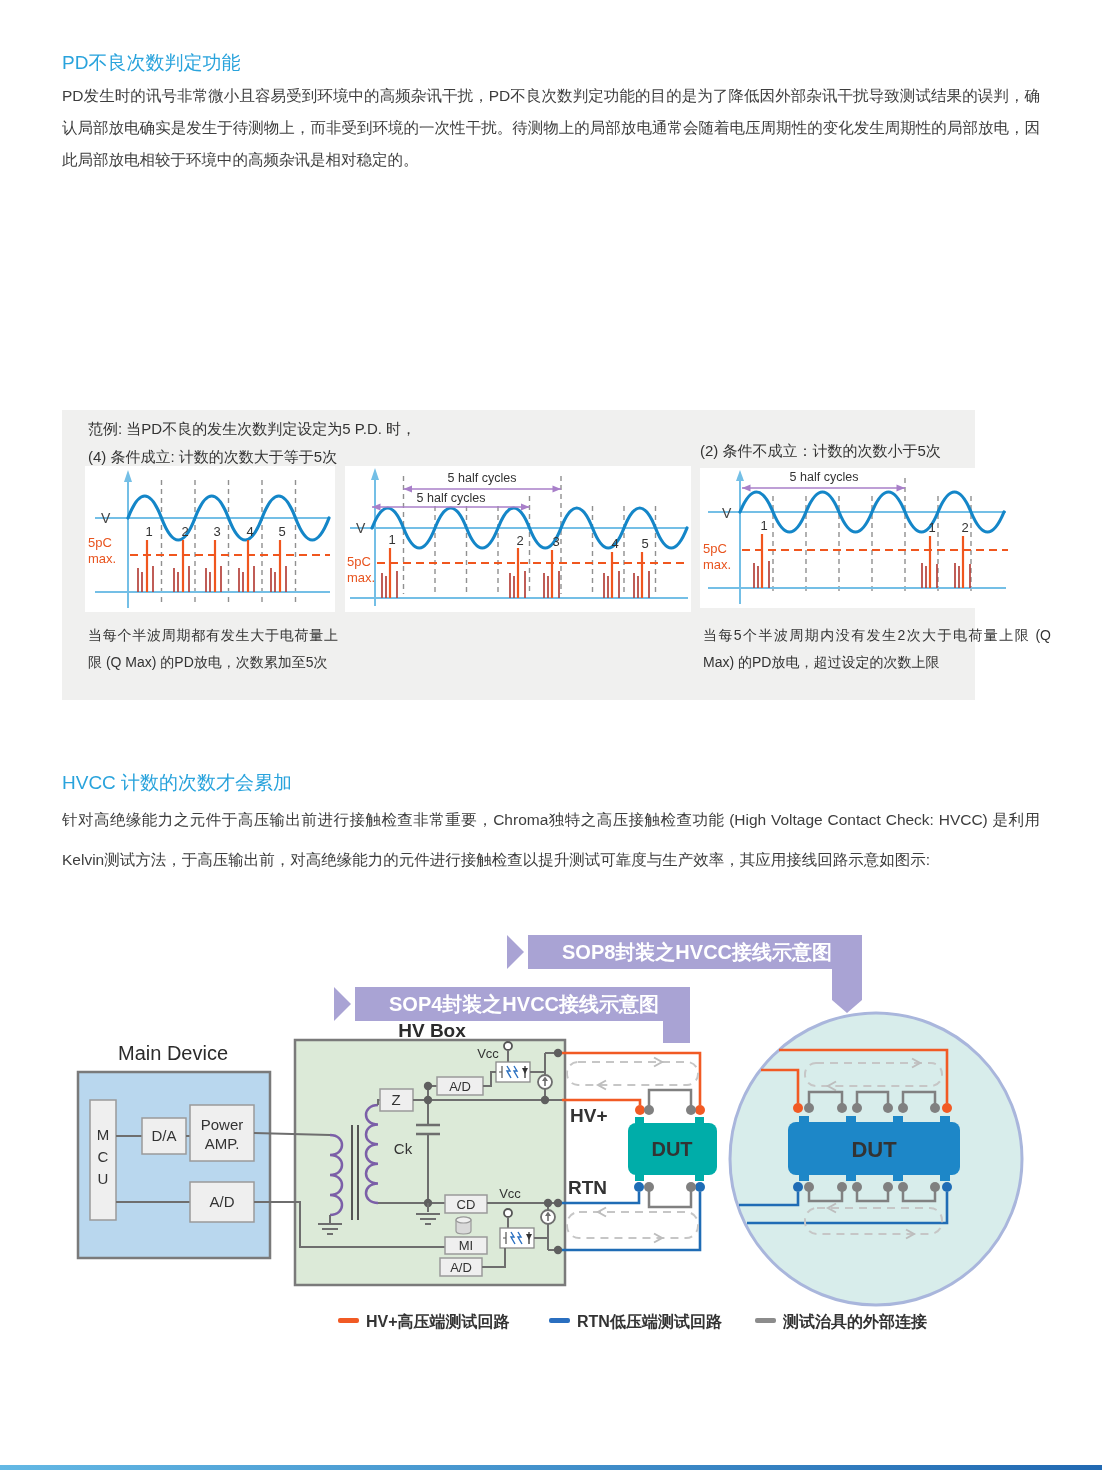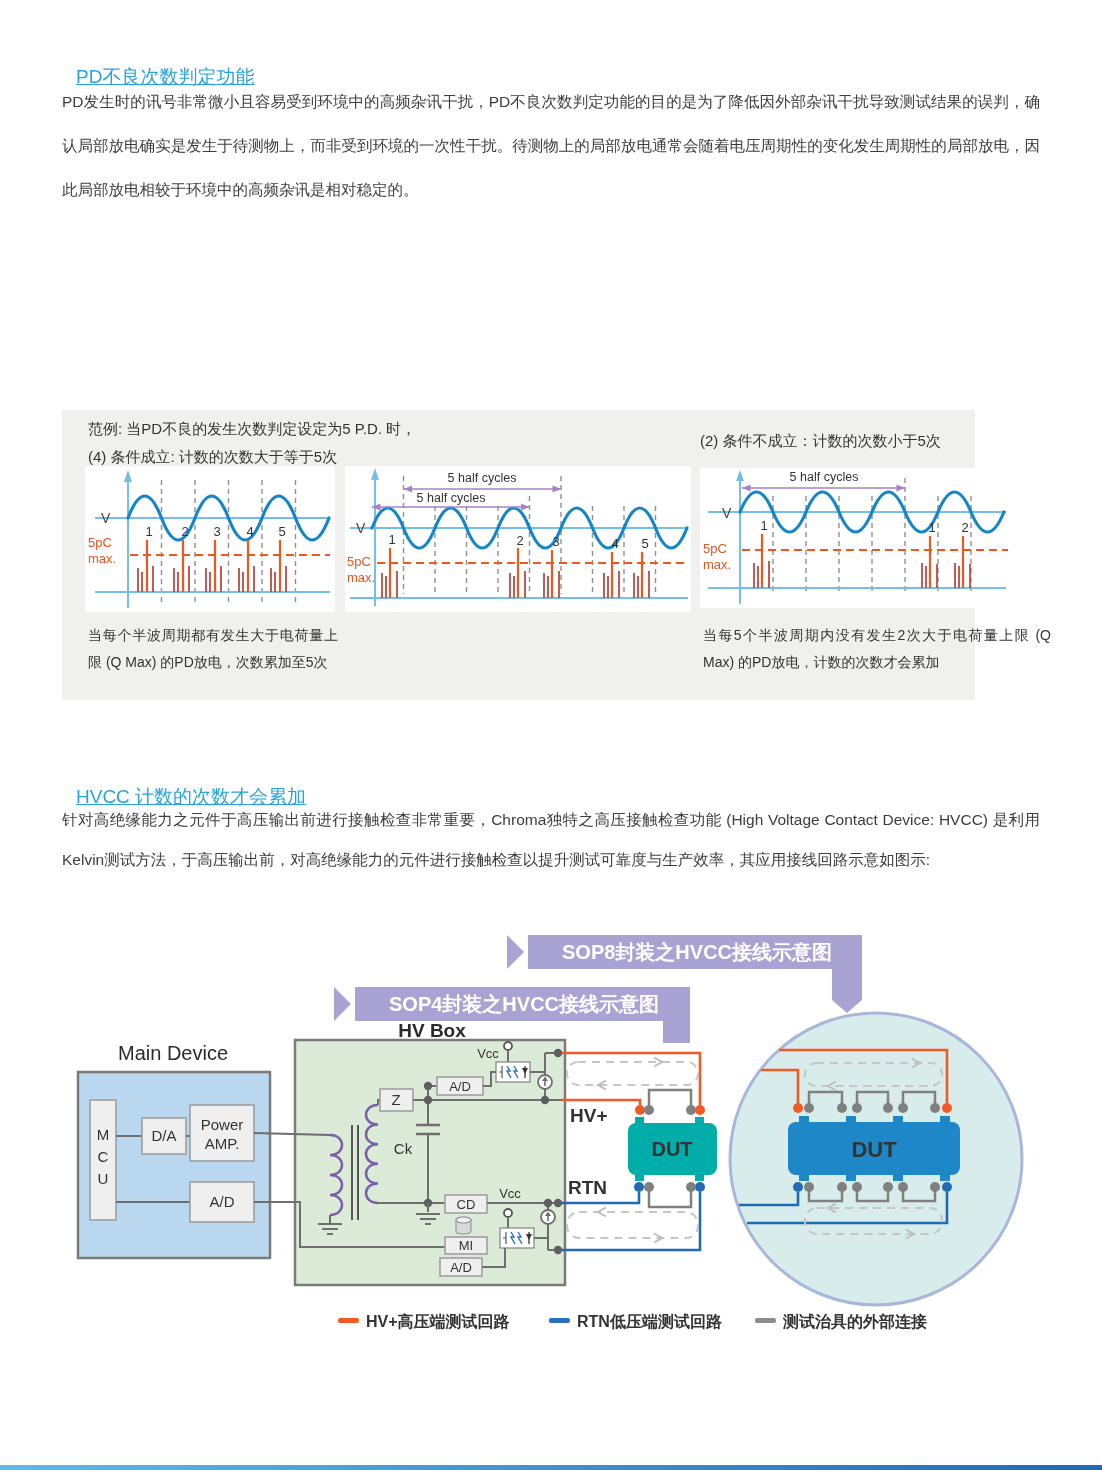--- a/index.html
+++ b/index.html
@@ -1,20 +1,20 @@
 <!DOCTYPE html>
 <html><head>
 <meta charset="utf-8">
 <style>
   html,body{margin:0;padding:0;background:#fff;}
   #page{position:relative;width:1102px;height:1470px;background:#fff;overflow:hidden;
         font-family:"Liberation Sans",sans-serif;color:#3d3d3d;}
   .abs{position:absolute;}
-  h2.sec{margin:14px;font-size:19px;font-weight:400;color:#29a3dc;text-decoration:underline;}
-  .para{font-size:15.5px;line-height:44px;text-align:justify;color:#3d3d3d;}
+  h2.sec{margin:0;font-size:19px;font-weight:400;color:#29a3dc;}
+  .para{font-size:15.5px;line-height:32px;text-align:justify;color:#3d3d3d;}
   .exbox{background:#f0f0ef;}
   .exline{font-size:15px;color:#333;}
   .cap{font-size:14px;line-height:27px;color:#333;text-align:justify;}
   svg{font-family:"Liberation Sans",sans-serif;}
   svg text{fill:#333;}
   .axis{stroke:#74bfe6;stroke-width:2;fill:none;}
   .sine{stroke:#1486c8;stroke-width:3.2;fill:none;stroke-linecap:round;}
   .dashv{stroke:#909090;stroke-width:1.4;stroke-dasharray:5,4;fill:none;}
   .thresh{stroke:#f0561e;stroke-width:2;stroke-dasharray:8,5;fill:none;}
   .spiketall{stroke:#f0561e;stroke-width:2.2;fill:none;}
@@ -48,21 +48,21 @@
 <body>
 
 <div id="page">
 
   <h2 class="sec abs" style="left:62px;top:50px;">PD不良次数判定功能</h2>
   <div class="para abs" style="left:62px;top:80px;width:978px;">PD发生时的讯号非常微小且容易受到环境中的高频杂讯干扰，PD不良次数判定功能的目的是为了降低因外部杂讯干扰导致测试结果的误判，确认局部放电确实是发生于待测物上，而非受到环境的一次性干扰。待测物上的局部放电通常会随着电压周期性的变化发生周期性的局部放电，因此局部放电相较于环境中的高频杂讯是相对稳定的。</div>
 
   <div class="exbox abs" style="left:62px;top:410px;width:913px;height:290px;">
     <div class="exline abs" style="left:26px;top:10px;">范例: 当PD不良的发生次数判定设定为5 P.D. 时，</div>
     <div class="exline abs" style="left:26px;top:38px;">(4) 条件成立: 计数的次数大于等于5次</div>
-    <div class="exline abs" style="left:638px;top:22px;">(2) 条件不成立：计数的次数小于5次</div>
+    <div class="exline abs" style="left:638px;top:32px;">(2) 条件不成立：计数的次数小于5次</div>
 
     <svg class="abs" style="left:23px;top:56px;background:#fff;" width="250" height="146" viewBox="0 0 250 146">
       <line class="dashv" x1="76.5" y1="14" x2="76.5" y2="140"></line>
       <line class="dashv" x1="110" y1="14" x2="110" y2="140"></line>
       <line class="dashv" x1="143.5" y1="14" x2="143.5" y2="140"></line>
       <line class="dashv" x1="177" y1="14" x2="177" y2="140"></line>
       <line class="dashv" x1="210.5" y1="14" x2="210.5" y2="140"></line>
       <line class="axis" x1="10" y1="52" x2="245" y2="52"></line>
       <line class="axis" x1="10" y1="126" x2="245" y2="126"></line>
       <line class="axis" x1="43" y1="142" x2="43" y2="14"></line>
@@ -139,25 +139,25 @@
       <path class="spikesm" d="M54,120V95 M58,120V98 M69,120V93 M222,120V95 M226,120V98 M237,120V96 M255,120V95 M259,120V98 M270,120V96"></path>
       <text class="num" x="64" y="62">1</text>
       <text class="num" x="232" y="64">1</text>
       <text class="num" x="265" y="64">2</text>
       <text class="vlab" x="22" y="50">V</text>
       <text class="pcl" x="3" y="85">5pC</text>
       <text class="pcl" x="3" y="101">max.</text>
     </svg>
 
     <div class="cap abs" style="left:26px;top:212px;width:250px;">当每个半波周期都有发生大于电荷量上限 (Q Max) 的PD放电，次数累加至5次</div>
-    <div class="cap abs" style="left:641px;top:212px;width:348px;">当每5个半波周期内没有发生2次大于电荷量上限 (Q Max) 的PD放电，计数的次数才会累加</div>
+    <div class="cap abs" style="left:641px;top:212px;width:348px;">当每5个半波周期内没有发生2次大于电荷量上限 (Q Max) 的PD放电，超过设定的次数上限</div>
   </div>
 
   <h2 class="sec abs" style="left:62px;top:770px;">HVCC 计数的次数才会累加</h2>
-  <div class="para abs" style="left:62px;top:800px;width:978px;line-height:40px;">针对高绝缘能力之元件于高压输出前进行接触检查非常重要，Chroma独特之高压接触检查功能 (High Voltage Contact Device: HVCC) 是利用Kelvin测试方法，于高压输出前，对高绝缘能力的元件进行接触检查以提升测试可靠度与生产效率，其应用接线回路示意如图示:</div>
+  <div class="para abs" style="left:62px;top:800px;width:978px;line-height:40px;">针对高绝缘能力之元件于高压输出前进行接触检查非常重要，Chroma独特之高压接触检查功能 (High Voltage Contact Check: HVCC) 是利用Kelvin测试方法，于高压输出前，对高绝缘能力的元件进行接触检查以提升测试可靠度与生产效率，其应用接线回路示意如图示:</div>
 
   <svg class="abs" style="left:0;top:930px;" width="1102" height="420" viewBox="0 0 1102 420">
     <defs>
       <g id="opto">
         <rect x="0" y="0" width="34" height="20" fill="#fff" stroke="#8a8a8a" stroke-width="1.3"></rect>
         <path d="M6,4V16 M3,10H6" stroke="#555" stroke-width="1.2" fill="none"></path>
         <path d="M11,4l3,5h-3l4,7" stroke="#2a6fc0" stroke-width="1.4" fill="none"></path>
         <path d="M18,4l3,5h-3l4,7" stroke="#2a6fc0" stroke-width="1.4" fill="none"></path>
         <path d="M29,4V16" stroke="#333" stroke-width="1.3"></path>
         <polygon points="26,6 32,6 29,12" fill="#333"></polygon>

